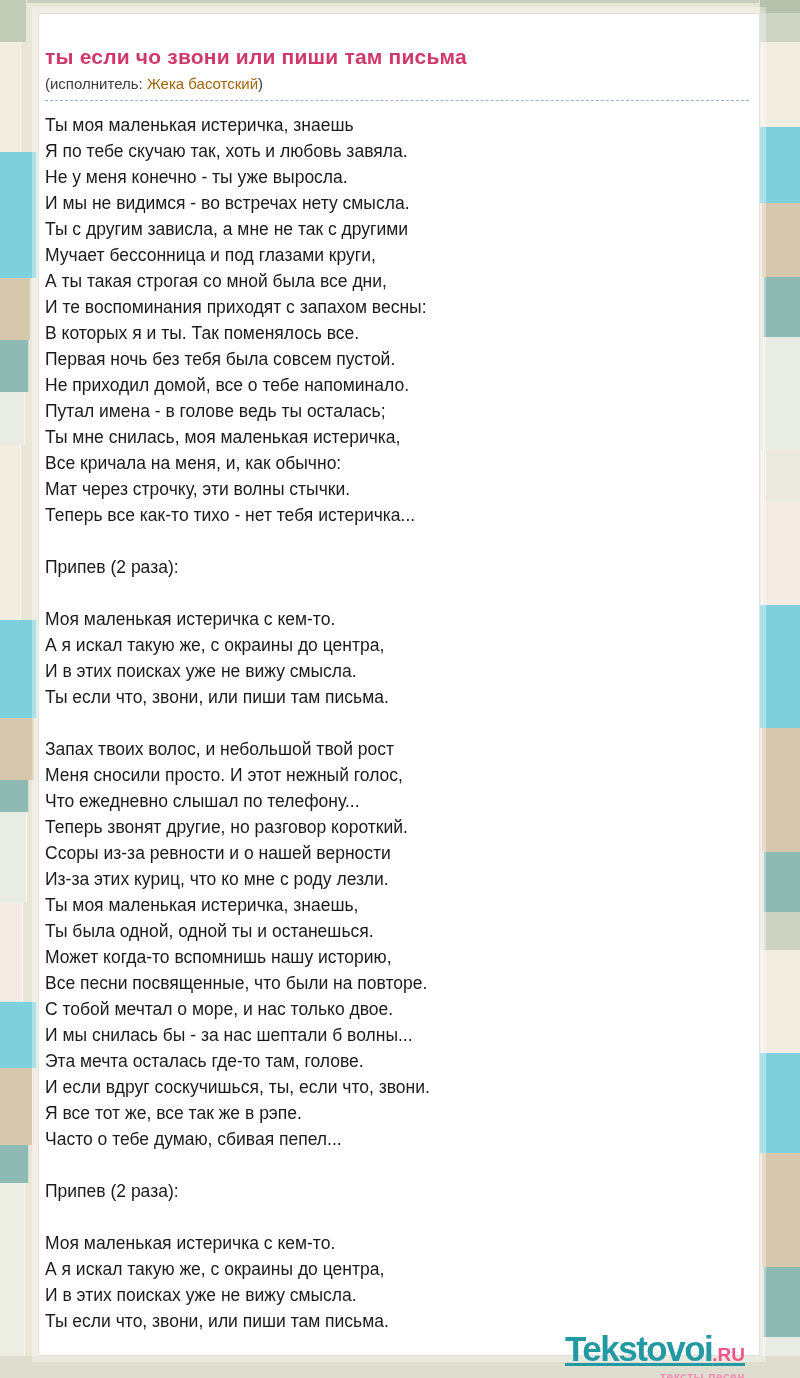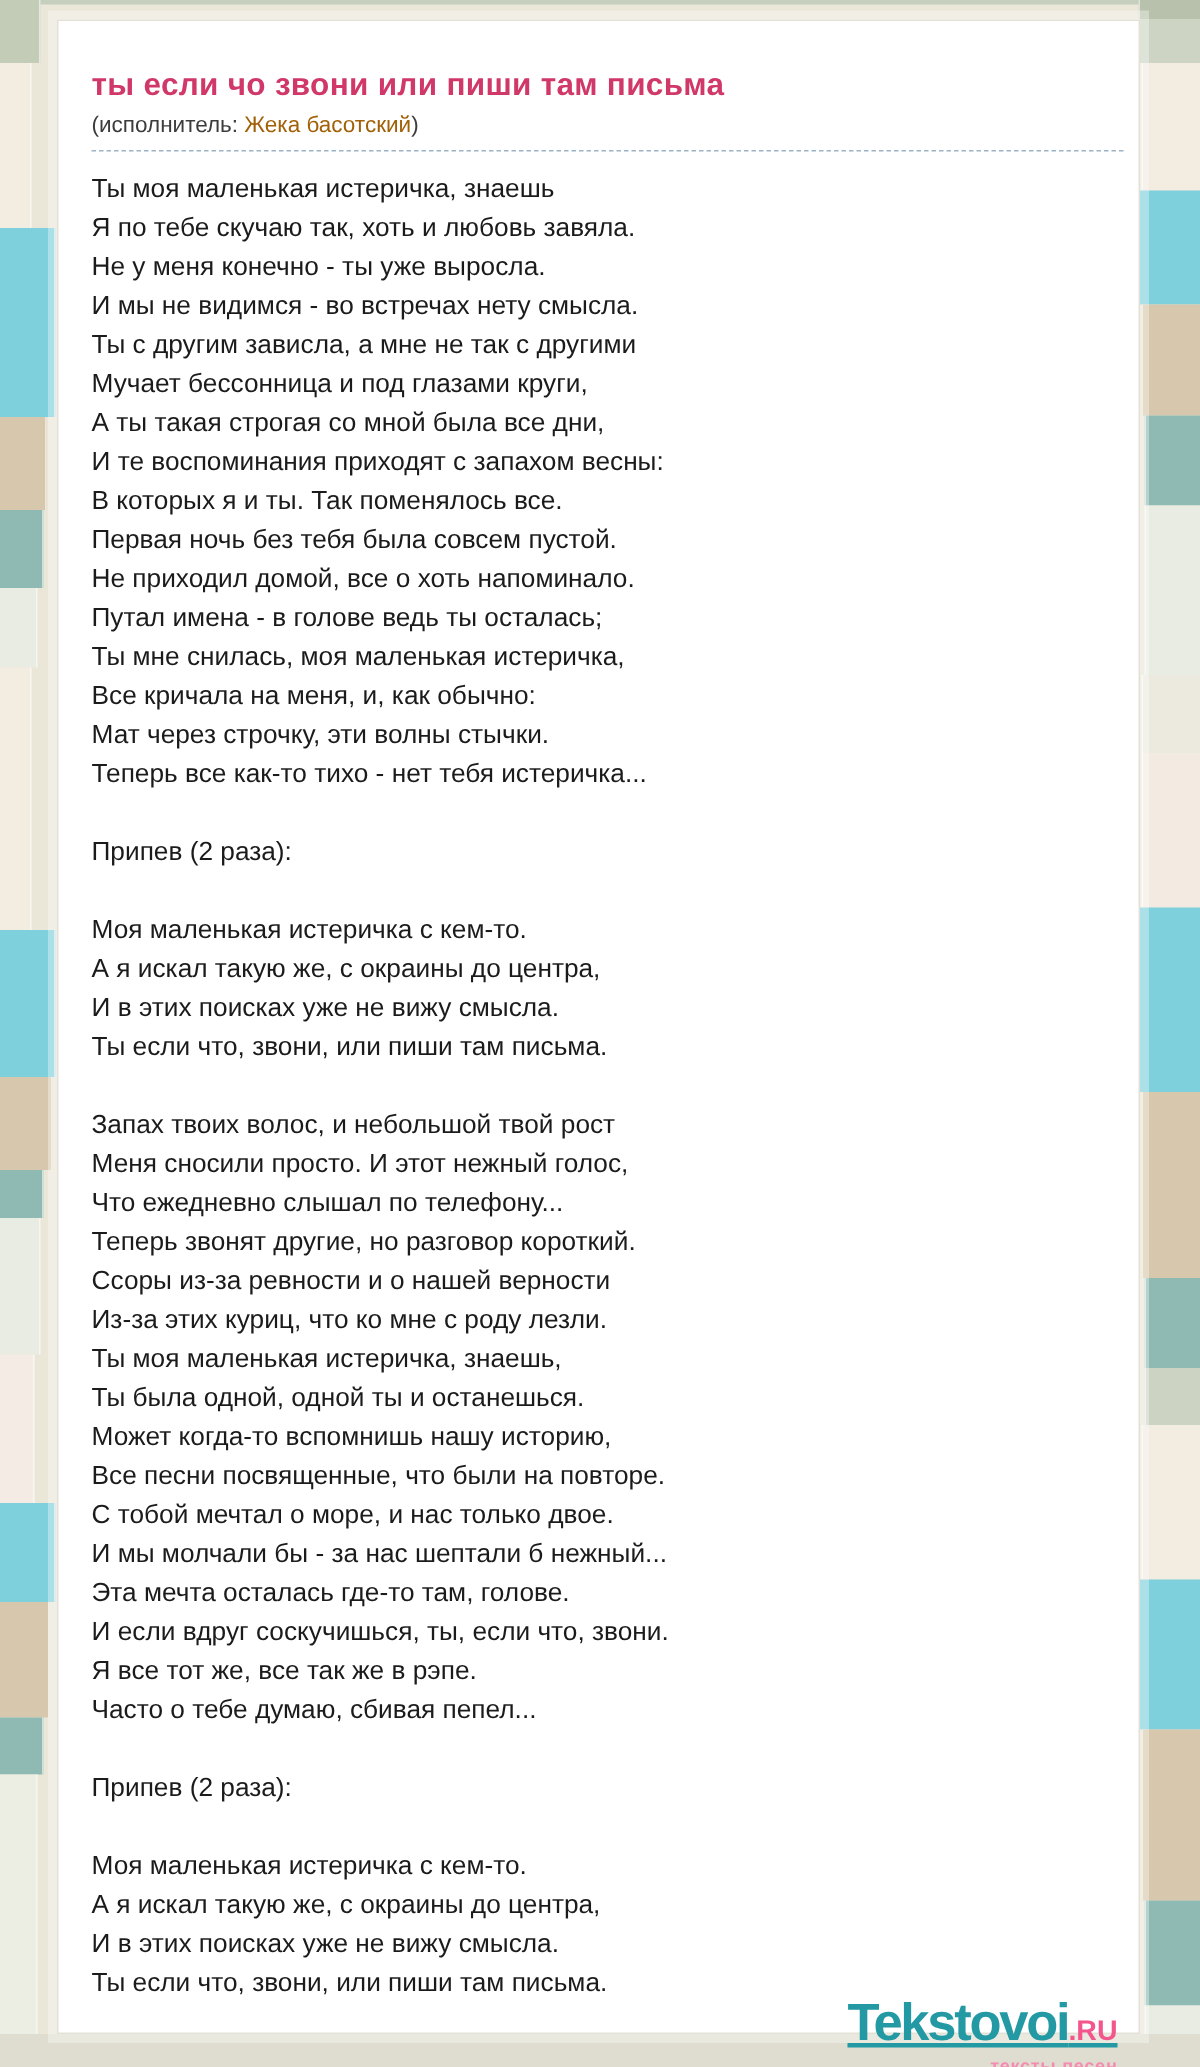--- a/index.html
+++ b/index.html
@@ -13,21 +13,20 @@
   .band-left{left:0;align-items:flex-start;}
   .band-right{right:0;align-items:flex-end;}
   .band .seg{flex:0 0 auto;}
   .band-left .seg{border-right:1px solid rgba(255,255,255,.55);}
   .band-right .seg{border-left:1px solid rgba(255,255,255,.55);}
   .footer-band{position:absolute;left:0;top:1356px;width:800px;height:22px;background:#deddd0;}
   .content-box{
     position:absolute;left:38px;top:13px;width:722px;height:1343px;
     background:#ffffff;border:1px solid #e3e1d7;box-sizing:border-box;
     box-shadow:0 0 0 6px rgba(255,255,255,0.35);
-    padding-left:16px;
   }
   .inner{padding:0 10px 0 6px;position:relative;height:100%;box-sizing:border-box;}
   .lyric-header{border-bottom:1px dashed #9cb4c6;padding-bottom:7px;}
   h1.song-title{
     margin:30px 0 0 0;font-size:21px;font-weight:bold;color:#d1386a;
     line-height:26px;letter-spacing:.2px;
   }
   p.artist{margin:4px 0 0 0;font-size:15px;color:#3c3c3c;line-height:19px;}
   a.artist-link{color:#a16207;text-decoration:none;cursor:pointer;}
   .lyrics{margin-top:11px;font-size:17.5px;line-height:26px;color:#1b1b1b;}
@@ -91,21 +90,21 @@
         <div class="line">Ты моя маленькая истеричка, знаешь</div>
         <div class="line">Я по тебе скучаю так, хоть и любовь завяла.</div>
         <div class="line">Не у меня конечно - ты уже выросла.</div>
         <div class="line">И мы не видимся - во встречах нету смысла.</div>
         <div class="line">Ты с другим зависла, а мне не так с другими</div>
         <div class="line">Мучает бессонница и под глазами круги,</div>
         <div class="line">А ты такая строгая со мной была все дни,</div>
         <div class="line">И те воспоминания приходят с запахом весны:</div>
         <div class="line">В которых я и ты. Так поменялось все.</div>
         <div class="line">Первая ночь без тебя была совсем пустой.</div>
-        <div class="line">Не приходил домой, все о хоть напоминало.</div>
+        <div class="line">Не приходил домой, все о тебе напоминало.</div>
         <div class="line">Путал имена - в голове ведь ты осталась;</div>
         <div class="line">Ты мне снилась, моя маленькая истеричка,</div>
         <div class="line">Все кричала на меня, и, как обычно:</div>
         <div class="line">Мат через строчку, эти волны стычки.</div>
         <div class="line">Теперь все как-то тихо - нет тебя истеричка...</div>
         <div class="line">&nbsp;</div>
         <div class="line">Припев (2 раза):</div>
         <div class="line">&nbsp;</div>
         <div class="line">Моя маленькая истеричка с кем-то.</div>
         <div class="line">А я искал такую же, с окраины до центра,</div>
@@ -116,21 +115,21 @@
         <div class="line">Меня сносили просто. И этот нежный голос,</div>
         <div class="line">Что ежедневно слышал по телефону...</div>
         <div class="line">Теперь звонят другие, но разговор короткий.</div>
         <div class="line">Ссоры из-за ревности и о нашей верности</div>
         <div class="line">Из-за этих куриц, что ко мне с роду лезли.</div>
         <div class="line">Ты моя маленькая истеричка, знаешь,</div>
         <div class="line">Ты была одной, одной ты и останешься.</div>
         <div class="line">Может когда-то вспомнишь нашу историю,</div>
         <div class="line">Все песни посвященные, что были на повторе.</div>
         <div class="line">С тобой мечтал о море, и нас только двое.</div>
-        <div class="line">И мы молчали бы - за нас шептали б нежный...</div>
+        <div class="line">И мы снилась бы - за нас шептали б волны...</div>
         <div class="line">Эта мечта осталась где-то там, голове.</div>
         <div class="line">И если вдруг соскучишься, ты, если что, звони.</div>
         <div class="line">Я все тот же, все так же в рэпе.</div>
         <div class="line">Часто о тебе думаю, сбивая пепел...</div>
         <div class="line">&nbsp;</div>
         <div class="line">Припев (2 раза):</div>
         <div class="line">&nbsp;</div>
         <div class="line">Моя маленькая истеричка с кем-то.</div>
         <div class="line">А я искал такую же, с окраины до центра,</div>
         <div class="line">И в этих поисках уже не вижу смысла.</div>

